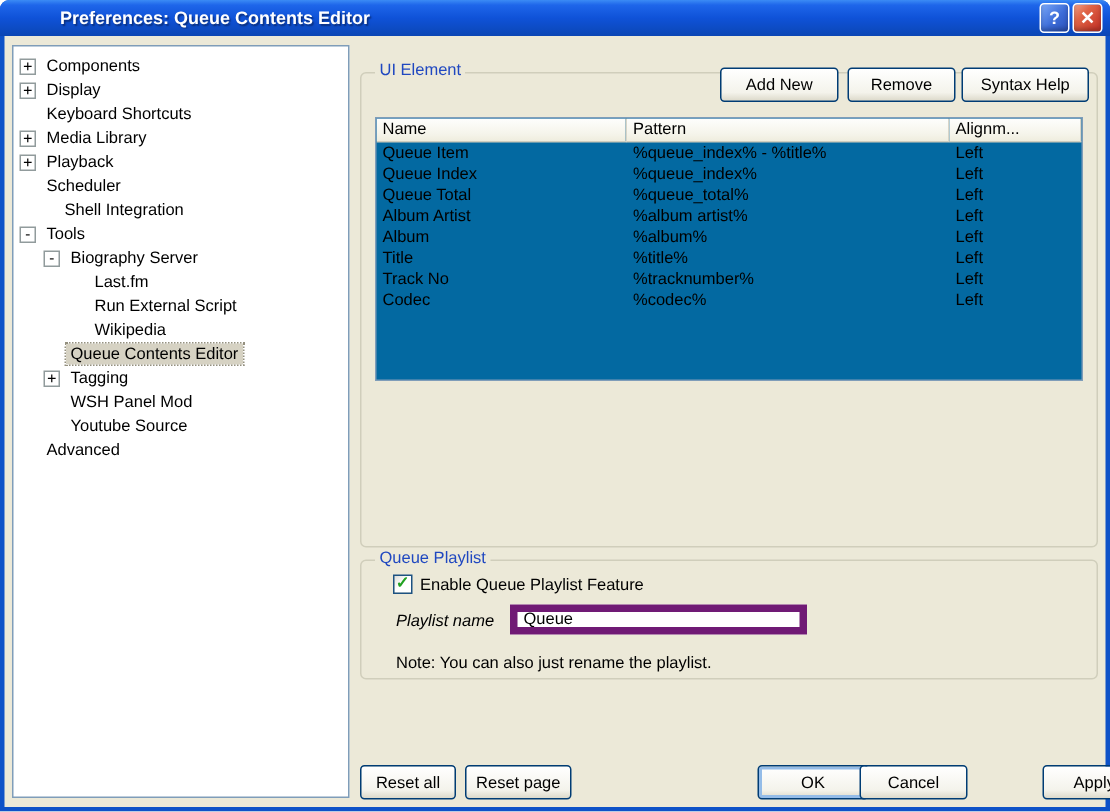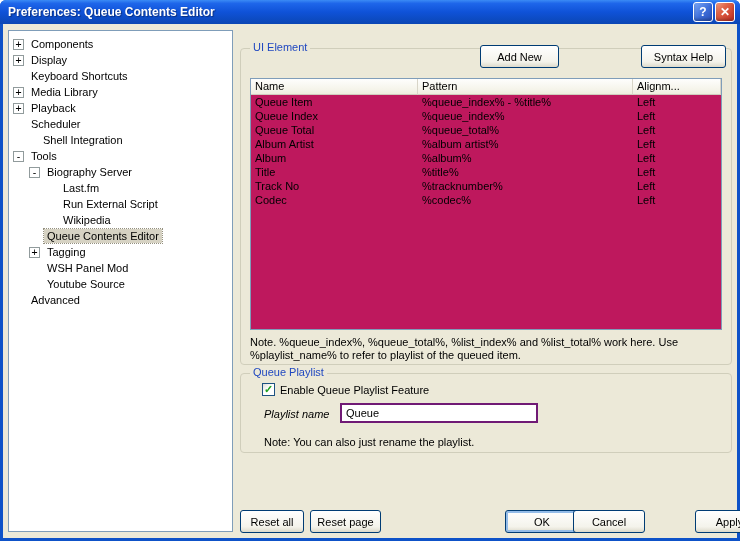--- a/index.html
+++ b/index.html
@@ -15,21 +15,21 @@
   }
   .titlebar {
     height:24px; flex:none;
     background: linear-gradient(180deg, var(--titlebar-top,#3B8BF5) 0%, #1E66EA 14%, #0F52D8 50%, var(--titlebar-bottom,#0B46B4) 100%);
     display:flex; align-items:center;
     padding:0 5px 0 8px;
   }
   .titlebar .title {
     color:#fff; font-weight:bold; font-size:12px;
     text-shadow:1px 1px 1px #0A3080;
-    flex:1; white-space:nowrap; overflow:hidden;
+    flex:1; white-space:nowrap; overflow:hidden;margin-left:32px;
   }
   .tb-buttons { display:flex; gap:2px; }
   .tb-btn {
     width:20px; height:20px; border:1px solid #fff; border-radius:3px;
     display:flex; align-items:center; justify-content:center;
     color:#fff; font-weight:bold; font-size:12px; cursor:default;
     box-shadow: inset 0 -2px 3px rgba(0,0,0,.25);
   }
   .tb-btn.help  { background: linear-gradient(135deg,#7AA8F8 0%,#3C6CD8 55%,#2A50B8 100%); }
   .tb-btn.close { background: linear-gradient(135deg,#F0A088 0%,#E06446 35%, var(--close-red,#C8392B) 85%); }
@@ -87,22 +87,22 @@
   .btn-remove { left:562px; top:21px; width:72px; }
   .btn-syntax { left:638px; top:21px; width:85px; }
   .btn-resetall  { left:237px; top:486px; width:64px; }
   .btn-resetpage { left:307px; top:486px; width:71px; }
   .btn-ok     { left:502px; top:486px; width:74px; }
   .btn-cancel { left:570px; top:486px; width:72px; }
   .btn-apply  { left:692px; top:486px; width:69px; }
 
   
   .table {
-    position:absolute; left:247px; top:54px; width:472px; height:252px;
-    background:#be185d; border:1px solid #7F9DB9; overflow:hidden;
+    position:absolute; left:247px; top:54px; width:472px; height:176px;
+    background:#0369a1; border:1px solid #7F9DB9; overflow:hidden;
   }
   .thead, .trow { display:grid; grid-template-columns:167px 215px 1fr; }
   .th {
     height:16px; padding:1px 4px;
     background: linear-gradient(180deg,#FEFEFD 0%,#F5F4EA 70%,#EFEDDE 100%);
     border-right:1px solid #D8D5C8; border-bottom:1px solid #CFCDBE;
     white-space:nowrap; overflow:hidden; text-overflow:ellipsis;
   }
   .trow { height:14px; }
   .tcell { padding:0 4px; white-space:nowrap; overflow:hidden; line-height:14px; }
@@ -115,21 +115,21 @@
   .checkbox-row { position:absolute; left:259px; top:359px; display:flex; align-items:center; gap:5px; }
   .checkbox {
     width:13px; height:13px; flex:none;
     border:1px solid #1D5281; background:linear-gradient(135deg,#DEDED8 0%,#FFFFFF 45%);
     display:flex; align-items:center; justify-content:center;
   }
   .checkbox .check { display:none; color:var(--check-green,#21A121); font-weight:bold; font-size:11px; line-height:1; }
   .checkbox.checked .check { display:block; }
   .pl-label { position:absolute; left:261px; top:384px;font-style:italic; }
   .text-input {
-    position:absolute; border:2px solid #701a75; background:#fff;
+    position:absolute; border:5px solid #701a75; background:#fff;
     font-family:"Liberation Sans", sans-serif; font-size:11px; padding:2px 4px;
   }
   .pl-input { left:337px; top:379px; width:198px; height:20px; }
 </style>
 </head>
 <body>
 
 <div class="window">
   <div class="titlebar">
     <span class="title">Preferences: Queue Contents Editor</span>
@@ -213,20 +213,21 @@
         <div class="tree-item" style="padding-left: 4px;">
           <span class="expander empty"></span>
           <span class="tree-label">Advanced</span>
         </div>
       </div>
 
     <div class="group group-ui">
       <span class="group-label">UI Element</span>
     </div>
     <button class="btn btn-add">Add New</button>
+    <button class="btn btn-remove">Remove</button>
     <button class="btn btn-syntax">Syntax Help</button>
 
     <div class="table">
       <div class="thead">
         <div class="th">Name</div>
         <div class="th">Pattern</div>
         <div class="th">Alignm...</div>
       </div>
       <div id="table-rows">
           <div class="trow">
@@ -264,21 +265,20 @@
             <div class="tcell">%tracknumber%</div>
             <div class="tcell">Left</div>
           </div>
           <div class="trow">
             <div class="tcell">Codec</div>
             <div class="tcell">%codec%</div>
             <div class="tcell">Left</div>
           </div>
         </div>
     </div>
-    <div class="note note-ui">Note. %queue_index%, %queue_total%, %list_index% and %list_total% work here. Use %playlist_name% to refer to playlist of the queued item.</div>
 
     <div class="group group-qp">
       <span class="group-label">Queue Playlist</span>
     </div>
     <div class="checkbox-row">
       <span class="checkbox checked" id="qp-checkbox">
         <span class="check">✓</span>
       </span>
       <span>Enable Queue Playlist Feature</span>
     </div>

